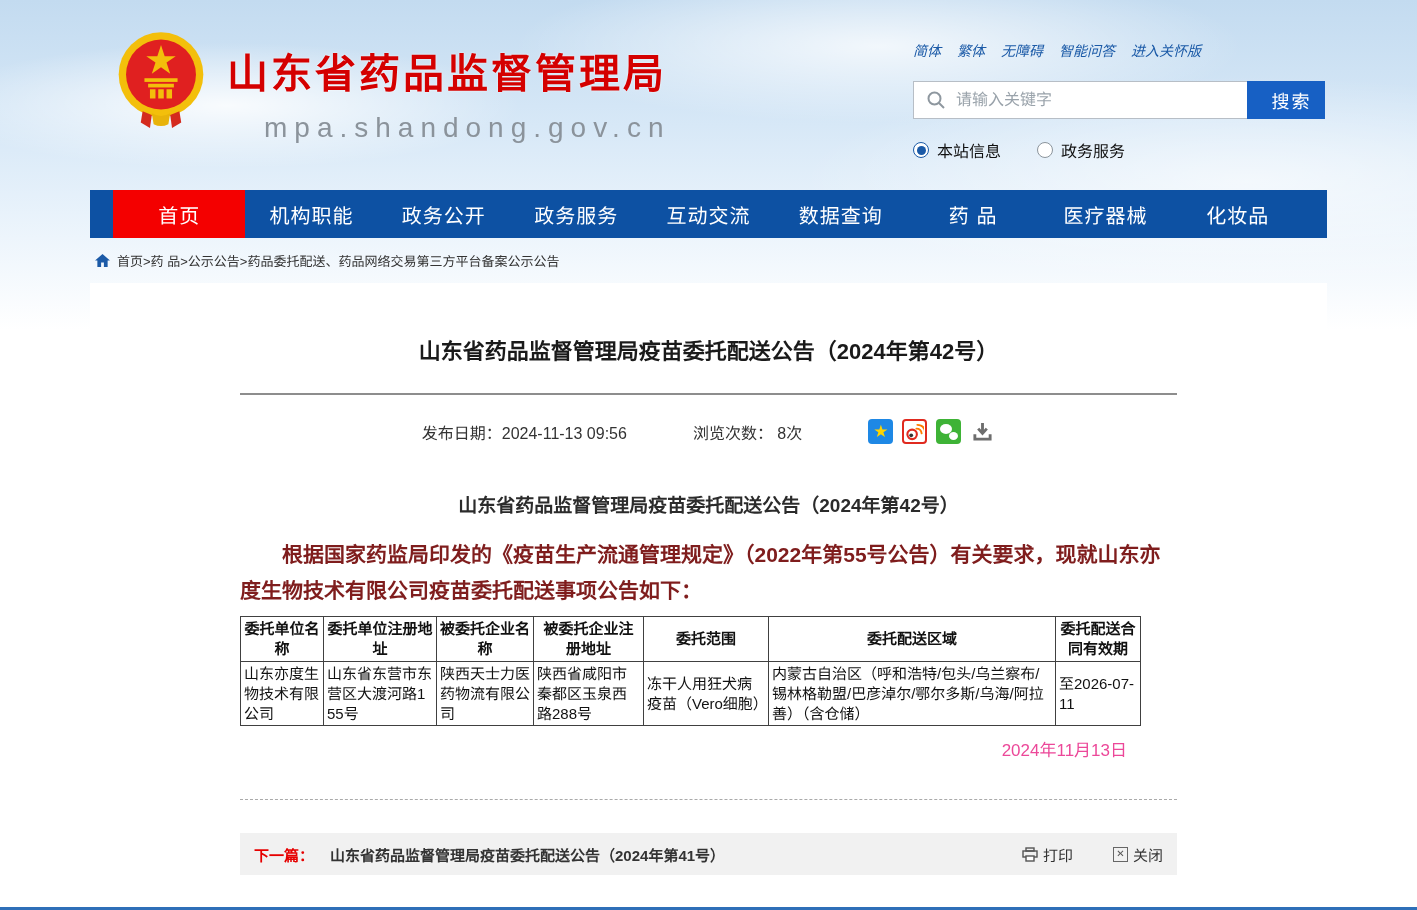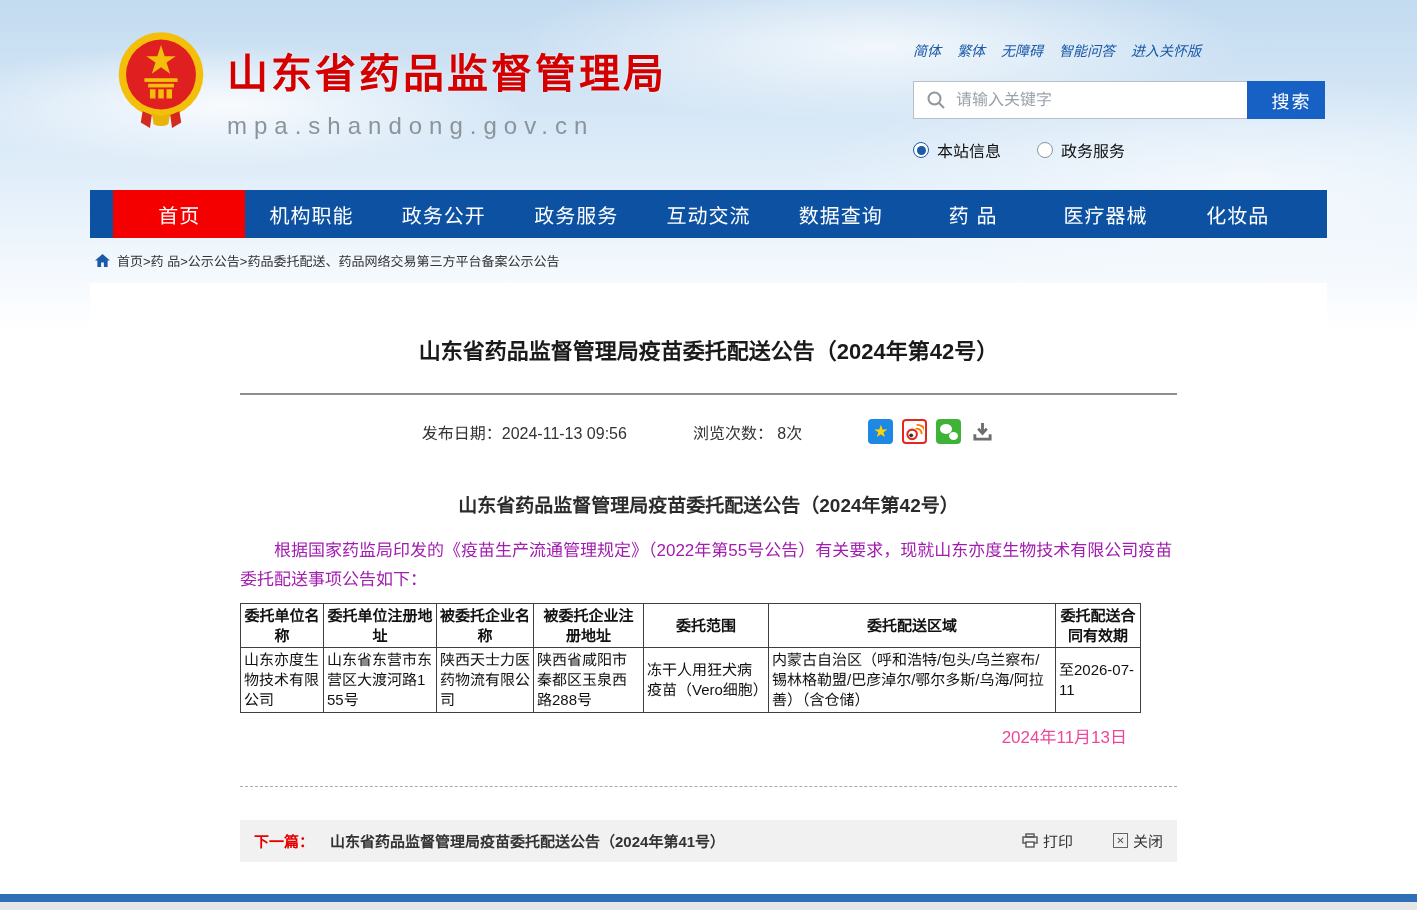--- a/index.html
+++ b/index.html
@@ -21,21 +21,21 @@
 
   
   .site-header { height:190px; position:relative; }
   .logo-row { display:flex; align-items:flex-start; padding:30px 0 0 25px; }
   .emblem { width:92px; height:102px; flex:0 0 auto; }
   .site-text { margin-left:20px; padding-top:10px; }
   .site-name {
     font-size:41px; font-weight:bold; color:#d40000; letter-spacing:3px;
     text-shadow:0 0 2px rgba(255,255,255,.9);
   }
-  .site-url { margin-top:12px; font-size:24px; color:#8b939b; letter-spacing:7px; }
+  .site-url { margin-top:12px; font-size:28px; color:#8b939b; letter-spacing:7px;margin-left:37px; }
 
   .header-right { position:absolute; top:40px; right:2px; width:412px; }
   .top-links { display:flex; gap:16px; font-size:14px; color:#1b5aa7; }
   .top-links span { cursor:pointer;font-style:italic; }
   .search-row { display:flex; margin-top:21px; height:38px; }
   .search-box {
     flex:1; background:#fff; border:1px solid #b7bec6; border-right:none;
     display:flex; align-items:center; padding-left:12px;
   }
   .search-box svg { flex:0 0 auto; }
@@ -98,21 +98,21 @@
   .ico-wechat { background:#3eb336; position:relative; }
   .ico-wechat .b1 {
     position:absolute; left:4px; top:5px; width:12px; height:10px; background:#fff; border-radius:50%;
   }
   .ico-wechat .b2 {
     position:absolute; right:3px; bottom:4px; width:9px; height:8px; background:#fff; border-radius:50%;
   }
   .ico-download { background:transparent; }
 
   .body-title { margin:36px 0 20px; text-align:center; font-size:19px; font-weight:bold; color:#2b2b2b; }
-  .body-para { font-size:17px; line-height:1.7; color:#a21caf; text-indent:2em; margin-bottom:8px; }
+  .body-para { font-size:21px; line-height:1.7; color:#7f1d1d; text-indent:2em; margin-bottom:8px;font-weight:bold; }
 
   table.notice-table { border-collapse:collapse; table-layout:fixed; width:900px; }
   .notice-table th, .notice-table td {
     border:1px solid #404040; font-size:15px; padding:2px 3px; line-height:1.32;
     word-break:break-all; vertical-align:middle;
   }
   .notice-table th { font-weight:bold; text-align:center; color:#111; }
   .notice-table td { text-align:left; color:#111; }
 
   .date-line { text-align:right; padding:10px 50px 0 0; font-size:17px; color:#ec4899; }

